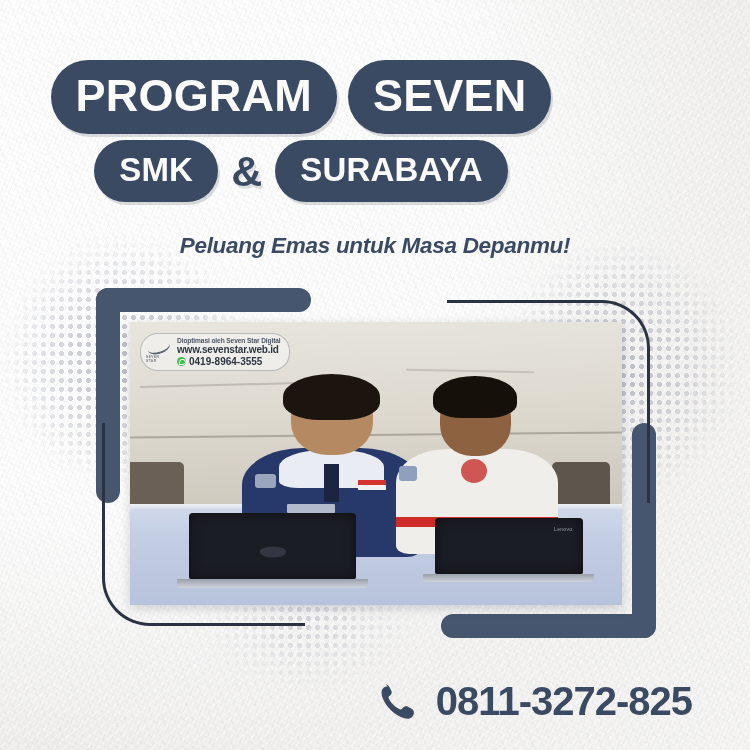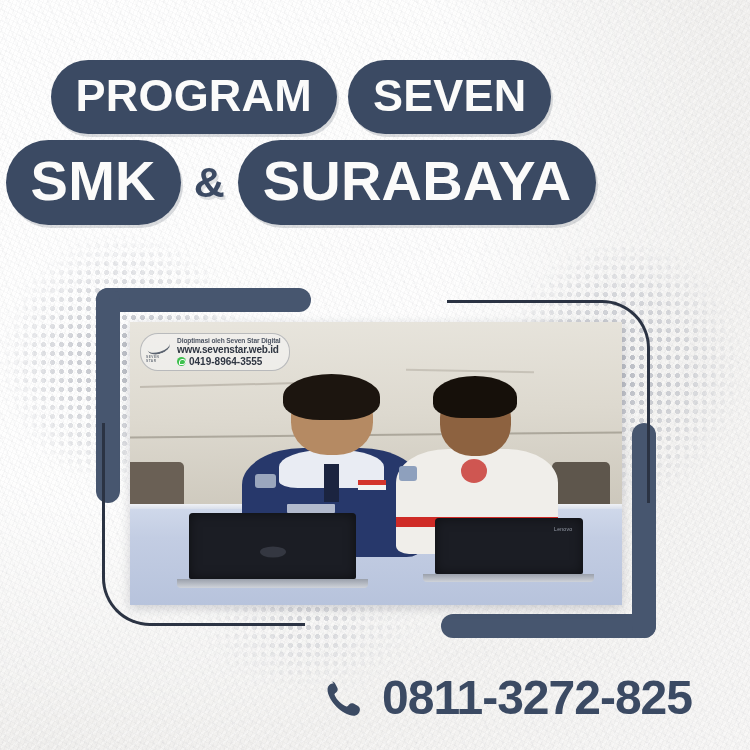--- a/index.html
+++ b/index.html
@@ -72,21 +72,21 @@
     color:#fbfbfa;
     border-radius:999px;
     font-weight:900;
     letter-spacing:.2px;
     line-height:1;
     font-family:"Liberation Sans", sans-serif;
     box-shadow:2px 3px 0 rgba(90,98,112,.22);
     white-space:nowrap;
   }
   .pill.r1{font-size:45px;padding:13px 25px 16px;}
-  .pill.r2{font-size:56px;padding:13px 25px 16px;}
+  .pill.r2{font-size:33px;padding:13px 25px 16px;}
   .pill.r3{font-size:45px;padding:13px 27px 16px;}
   .amp{
     color:#3b4a63;font-size:43px;font-weight:900;line-height:1;
     padding:0 2px;text-shadow:2px 3px 0 rgba(90,98,112,.18);
   }
   .subtitle{
     position:absolute;left:0;top:233px;width:750px;text-align:center;
     color:#3b4a63;font-size:22.5px;font-weight:bold;font-style:italic;
     letter-spacing:-.3px;
     font-family:"Liberation Sans", sans-serif;
@@ -294,21 +294,21 @@
   }
 
   
   .phone-row{
     position:absolute;left:0;bottom:28px;width:750px;
     display:flex;align-items:center;justify-content:flex-end;
     padding-right:58px;box-sizing:border-box;gap:20px;
   }
   .phone-icon{flex:0 0 auto;display:flex;align-items:center;}
   .phone-num{
-    color:#3b4a63;font-size:48px;font-weight:900;letter-spacing:-1px;
+    color:#3b4a63;font-size:40px;font-weight:900;letter-spacing:-1px;
     font-family:"Liberation Sans", sans-serif;line-height:1;
   }
 </style>
 </head>
 <body>
 
 <div class="poster">
 
   <div class="grain"></div>
   <div class="grain2"></div>
@@ -322,20 +322,21 @@
       <span class="pill r1">PROGRAM</span>
       <span class="pill r1">SEVEN</span>
     </div>
     <div class="hl-row">
       <span class="pill r2">SMK</span>
       <span class="amp">&amp;</span>
       <span class="pill r2">SURABAYA</span>
     </div>
   </div>
 
+  <div class="subtitle">Peluang Emas untuk Masa Depanmu!</div>
 
   <div class="photo-zone">
 
     <div class="br-tl"></div>
     <div class="br-tl-v"></div>
     <div class="br-br"></div>
     <div class="br-br-v"></div>
 
     <div class="thin-tr"></div>
     <div class="thin-bl"></div>

